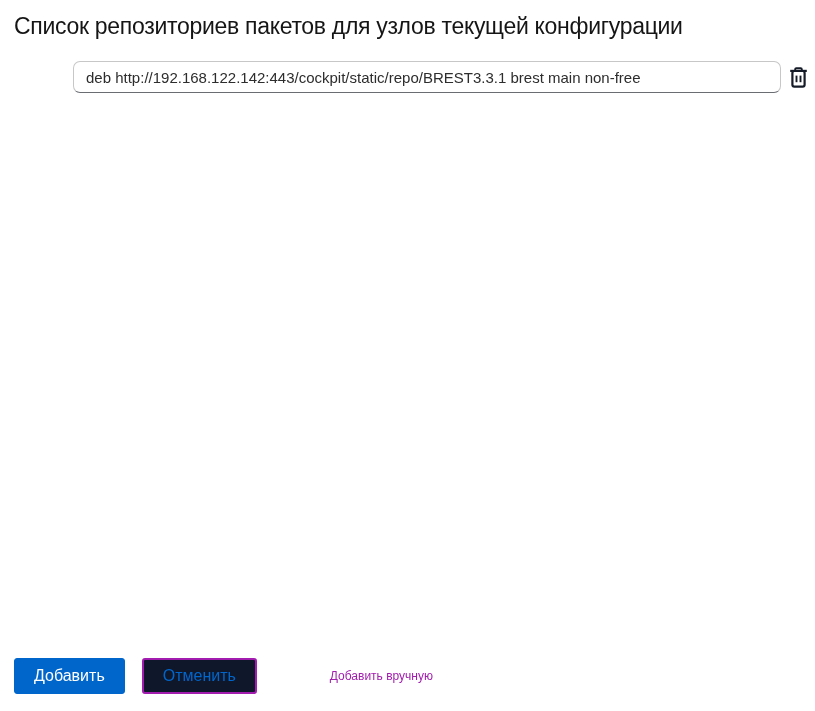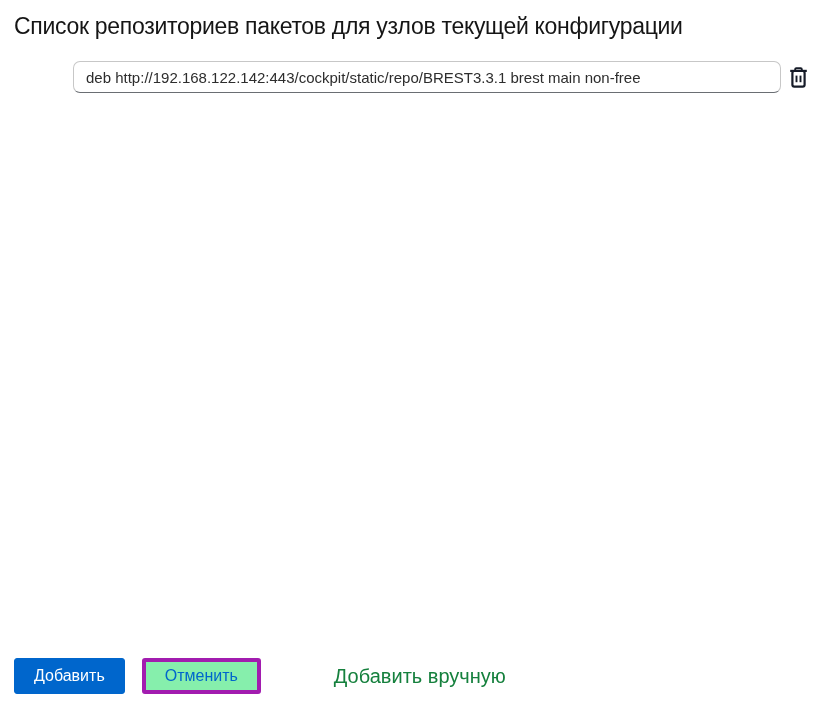--- a/index.html
+++ b/index.html
@@ -83,28 +83,28 @@
     cursor: pointer;
     padding: 0 19px;
     white-space: nowrap;
   }
   .btn-primary {
     background: #0066cc;
     color: #ffffff;
     border: 1px solid #0066cc;
   }
   .btn-secondary {
-    background: #86efac;
+    background: #0f172a;
     color: #0066cc;
-    border: 4px solid #a21caf;
+    border: 2px solid #a21caf;
     margin-left: 17px;
   }
   .link {
-    color: #15803d;
-    font-size: 20px;
+    color: #a21caf;
+    font-size: 12px;
     text-decoration: none;
     cursor: pointer;
     white-space: nowrap;
   }
   .link-add { margin-left: 73px; }
   .link-choose { margin-left: 49px; }
 </style>
 </head>
 <body>
 

